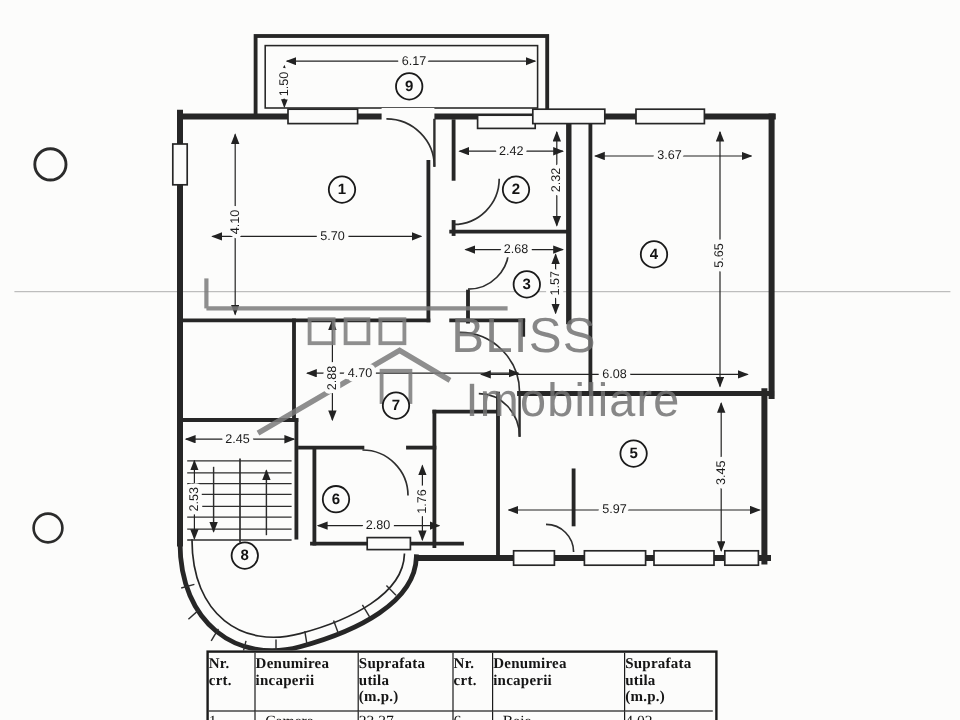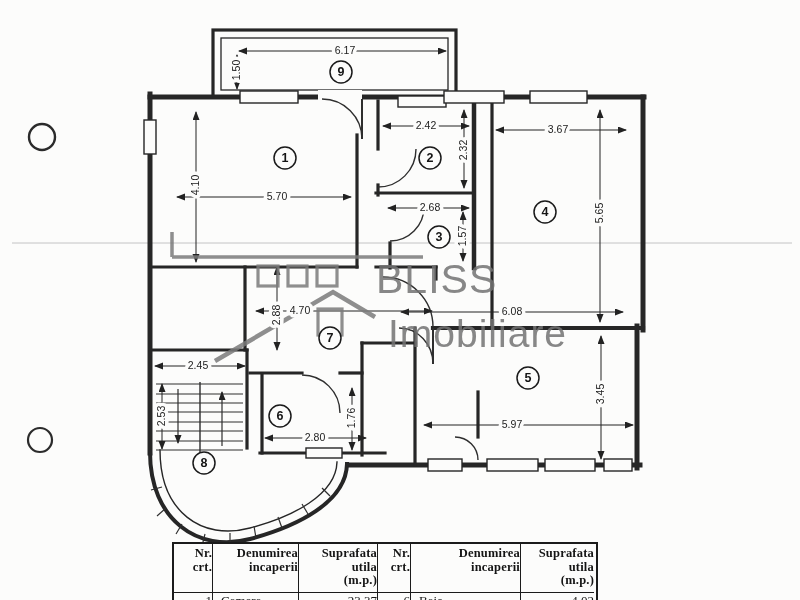--- a/index.html
+++ b/index.html
@@ -29,21 +29,21 @@
   }
   
   .area-table{
     position:absolute;left:172px;top:542px;width:422px;
     border:2px solid #1b1b1b;background:#fcfcfb;
     display:grid;grid-template-columns:39px 86px 79px 33px 110px 73px;
     color:#151515;
   }
   .area-table .cell{
     border-right:1.4px solid #1b1b1b;border-bottom:1.4px solid #1b1b1b;
-    text-align:right;
+    text-align:left;
   }
   .area-table .cell:nth-child(6n){border-right:none;}
   .area-table .hcell{
     height:45px;font-size:12.5px;line-height:13.5px;padding-top:3px;
     font-weight:bold;letter-spacing:.2px;
   }
   .area-table .dcell{
     height:17px;font-size:13px;line-height:15px;
   }
   .area-table .dcell.name{text-align:left;padding-left:8px;}

